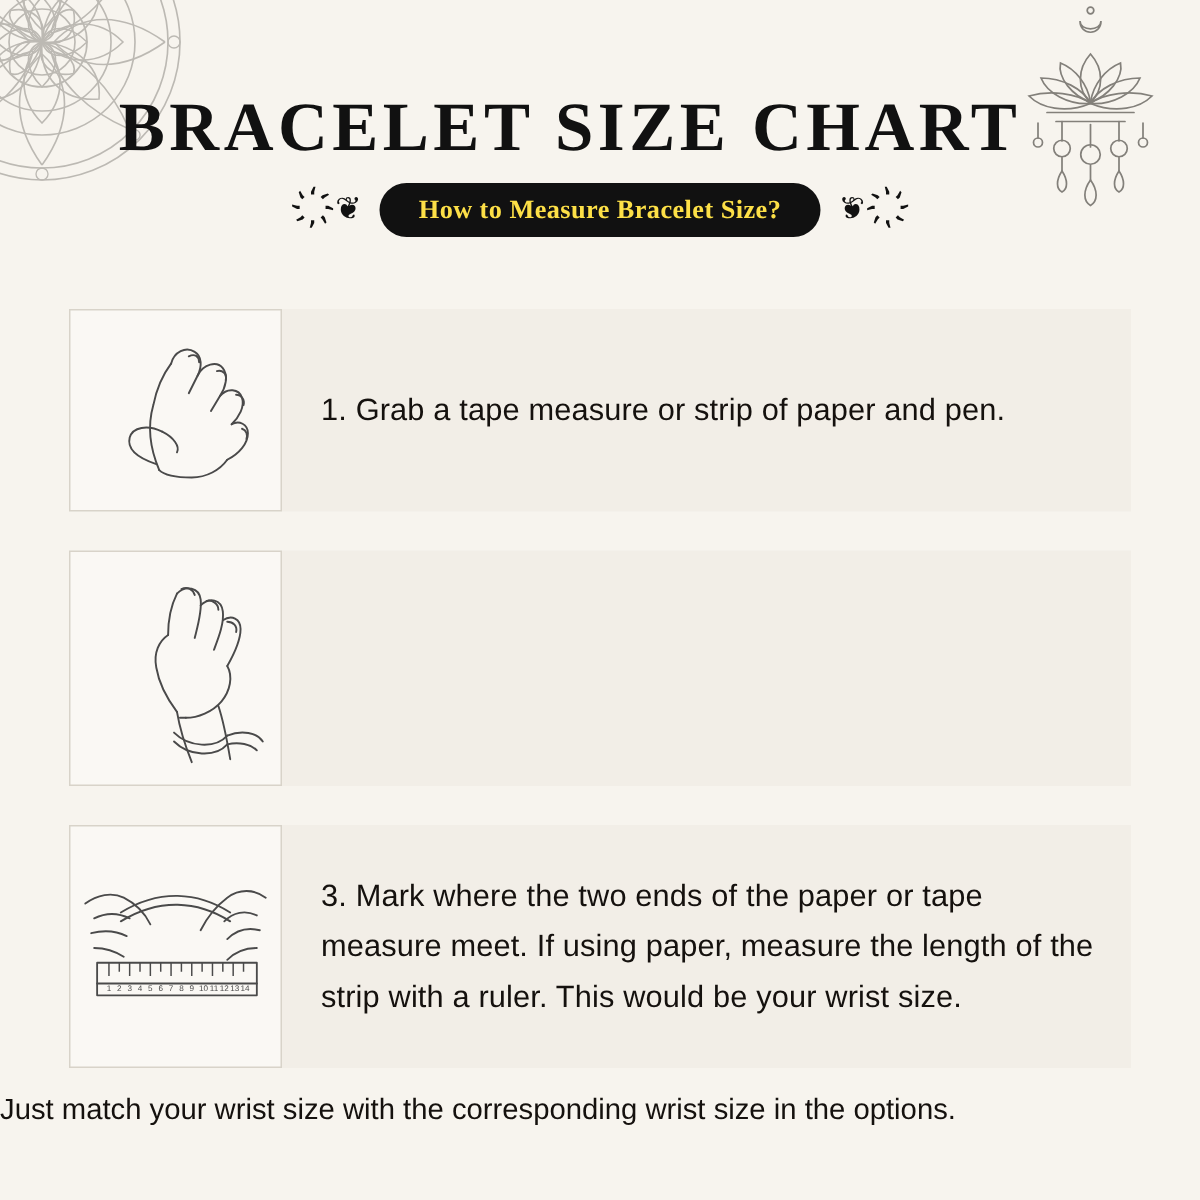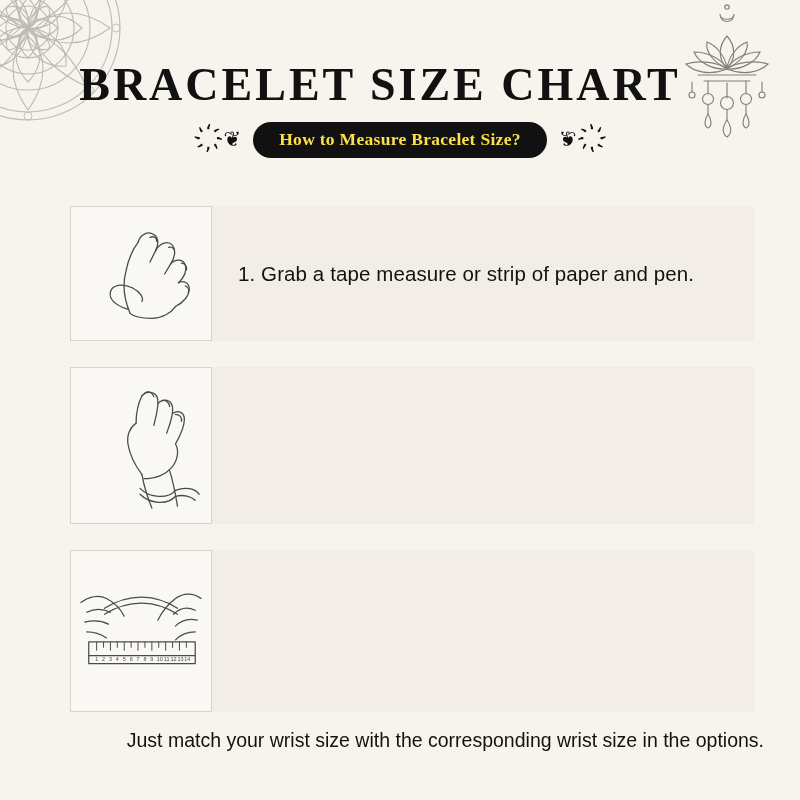--- a/index.html
+++ b/index.html
@@ -90,21 +90,20 @@
     top: 206px;
     left: 46px;
     width: 708px;
   }
   .step {
     position: relative;
     background: #f2eee7;
     display: flex;
     align-items: stretch;
     margin-bottom: 26px;
-    margin-left: 24px;
   }
   .step .thumb {
     flex: 0 0 142px;
     width: 142px;
     background: #faf8f4;
     border: 1px solid #d8d3c9;
     box-sizing: border-box;
     position: relative;
   }
   .step .thumb svg { display: block; width: 100%; height: 100%; }
@@ -123,24 +122,23 @@
   .step-1 .thumb, .step-1 { height: 135px; }
   .step-2 .thumb, .step-2 { height: 157px; }
   .step-3 .thumb, .step-3 { height: 162px; }
 
   
   .footer {
     position: absolute;
     left: 0;
     top: 729px;
     width: 732px;
-    text-align: right;
+    text-align: left;
     font-size: 19.5px;
     color: #15110e;
-    padding-left: 32px;
   }
 </style>
 </head>
 <body>
 
 <div class="mandala">
   <svg viewBox="0 0 200 200" xmlns="http://www.w3.org/2000/svg">
     <g fill="none" stroke="#8d8a84" stroke-width="1.1">
       <circle cx="100" cy="100" r="22"></circle>
       <circle cx="100" cy="100" r="30"></circle>
@@ -352,17 +350,18 @@
             <text x="75" y="111">8</text>
           <text x="82" y="111">9</text>
             <text x="90" y="111">10</text>
           <text x="97" y="111">11</text>
             <text x="104" y="111">12</text>
           <text x="111" y="111">13</text>
             <text x="118" y="111">14</text>
         </g>
       </svg>
     </div>
+    <div class="text">3. Mark where the two ends of the paper or tape measure meet. If using paper, measure the length of the strip with a ruler. This would be your wrist size.</div>
   </div>
 
 </div>
 
 <div class="footer">Just match your wrist size with the corresponding wrist size in the options.</div>
 
 </body></html>

